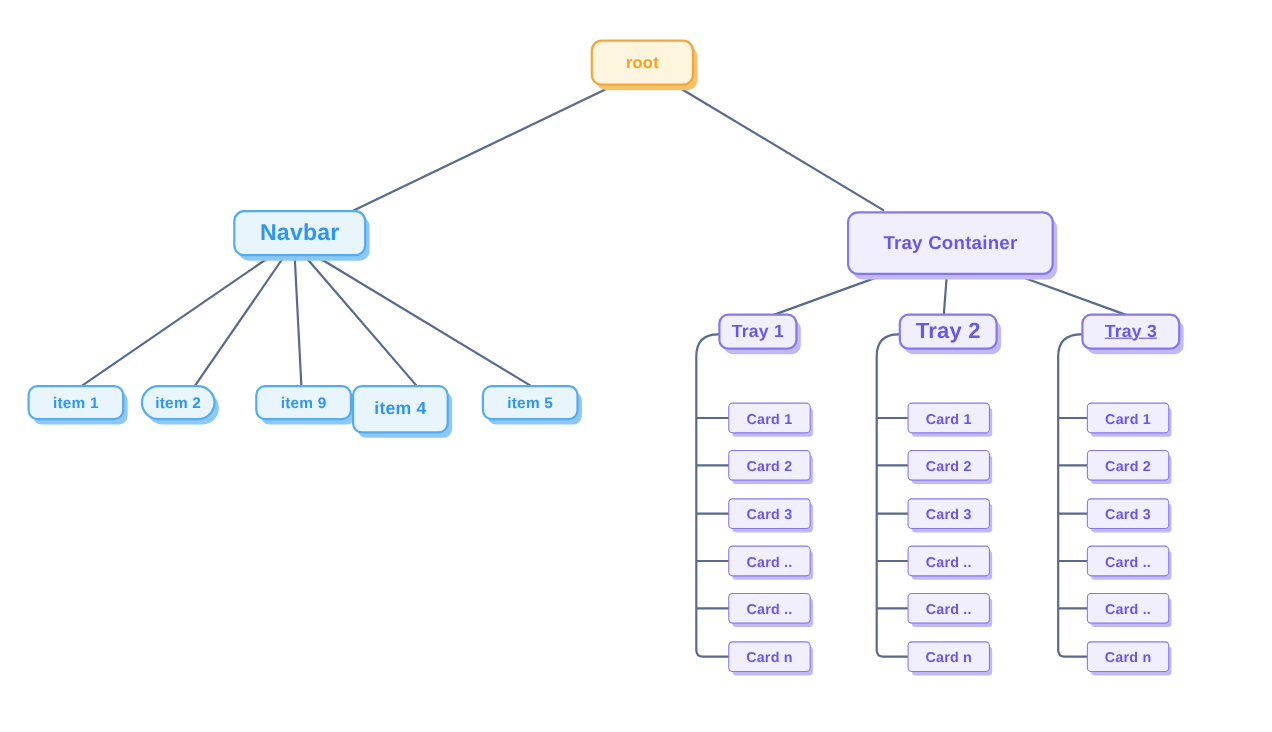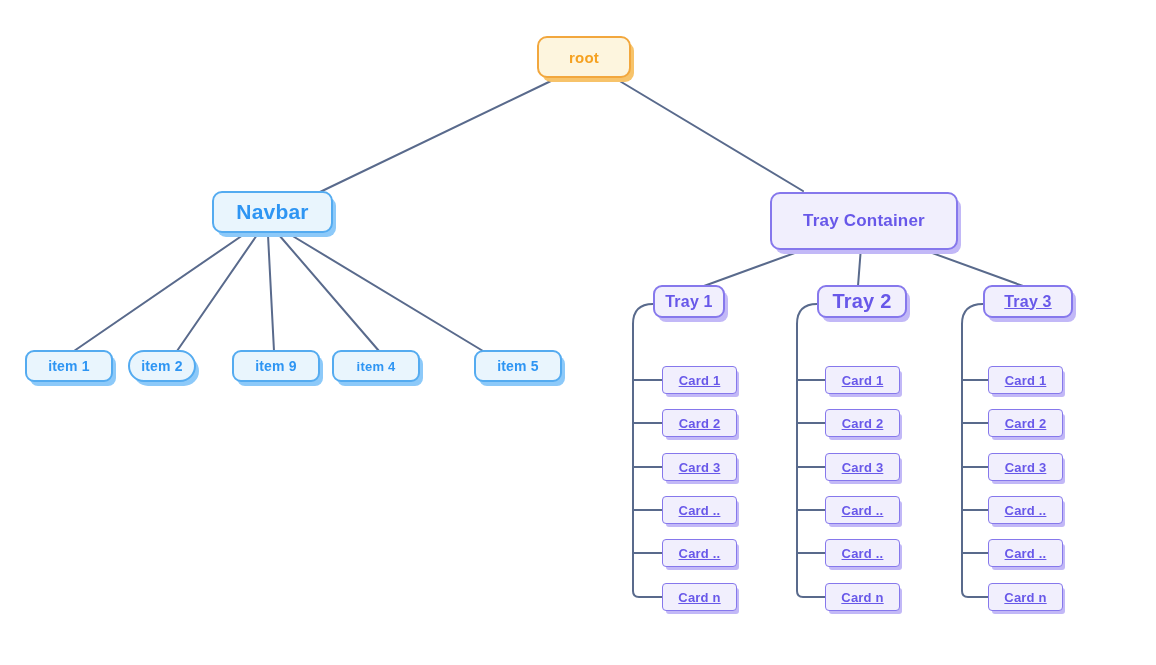--- a/index.html
+++ b/index.html
@@ -56,21 +56,20 @@
     color: var(--p-text);
     box-shadow: 4px 5px 0 -1px var(--p-shadow);
   }
   .node.small {
     border-radius: 9px;
   }
   .node.card {
     border-radius: 4px;
     border-width: 1.5px;
     box-shadow: 3px 4px 0 -1px var(--p-shadow);
-    text-decoration: underline;
   }
 </style>
 </head>
 <body>
 
 <div id="canvas" style="background: rgb(255, 255, 255);">
   <svg id="edges" width="1156" height="665" viewBox="0 0 1156 665">
       <path d="M 553 80 L 320 192"></path>
       <path d="M 618 80 L 803 191"></path>
       <path d="M 243 235 L 74 351"></path>
@@ -84,22 +83,22 @@
       <path d="M 653 304 Q 633 304 633 324 L 633 591 Q 633 597 639 597 L 662 597 M 633 380 L 662 380 M 633 423 L 662 423 M 633 467 L 662 467 M 633 510 L 662 510 M 633 553 L 662 553"></path>
       <path d="M 817 304 Q 797 304 797 324 L 797 591 Q 797 597 803 597 L 825 597 M 797 380 L 825 380 M 797 423 L 825 423 M 797 467 L 825 467 M 797 510 L 825 510 M 797 553 L 825 553"></path>
       <path d="M 983 304 Q 962 304 962 324 L 962 591 Q 962 597 968 597 L 988 597 M 962 380 L 988 380 M 962 423 L 988 423 M 962 467 L 988 467 M 962 510 L 988 510 M 962 553 L 988 553"></path>
     </svg>
 
 <div class="node orange" style="left: 537px; top: 36px; width: 94px; height: 42px; font-size: 15px;">root</div>
     <div class="node blue" style="left: 212px; top: 191px; width: 121px; height: 42px; font-size: 21px;">Navbar</div>
     <div class="node blue small" style="left: 25px; top: 350px; width: 88px; height: 32px; font-size: 14px;">item 1</div>
     <div class="node blue small" style="left: 128px; top: 350px; width: 68px; height: 32px; font-size: 14px; border-radius: 16px;">item 2</div>
     <div class="node blue small" style="left: 232px; top: 350px; width: 88px; height: 32px; font-size: 14px;">item 9</div>
-    <div class="node blue small" style="left: 332px; top: 350px; width: 88px; height: 32px; font-size: 13px;">item 4</div>
-    <div class="node blue small" style="left: 438px; top: 350px; width: 88px; height: 32px; font-size: 14px; margin-left: 36px;">item 5</div>
+    <div class="node blue small" style="left: 320px; top: 350px; width: 88px; height: 44px; font-size: 16px;">item 4</div>
+    <div class="node blue small" style="left: 438px; top: 350px; width: 88px; height: 32px; font-size: 14px;">item 5</div>
     <div class="node purple" style="left: 770px; top: 192px; width: 188px; height: 58px; font-size: 17px;">Tray Container</div>
     <div class="node purple small" style="left: 653px; top: 285px; width: 72px; height: 33px; font-size: 16px;">Tray 1</div>
     <div class="node purple card" style="left: 662px; top: 366px; width: 75px; height: 28px; font-size: 13px;">Card 1</div>
     <div class="node purple card" style="left: 662px; top: 409px; width: 75px; height: 28px; font-size: 13px;">Card 2</div>
     <div class="node purple card" style="left: 662px; top: 453px; width: 75px; height: 28px; font-size: 13px;">Card 3</div>
     <div class="node purple card" style="left: 662px; top: 496px; width: 75px; height: 28px; font-size: 13px;">Card ..</div>
     <div class="node purple card" style="left: 662px; top: 539px; width: 75px; height: 28px; font-size: 13px;">Card ..</div>
     <div class="node purple card" style="left: 662px; top: 583px; width: 75px; height: 28px; font-size: 13px;">Card n</div>
     <div class="node purple small" style="left: 817px; top: 285px; width: 90px; height: 33px; font-size: 20px;">Tray 2</div>
     <div class="node purple card" style="left: 825px; top: 366px; width: 75px; height: 28px; font-size: 13px;">Card 1</div>

